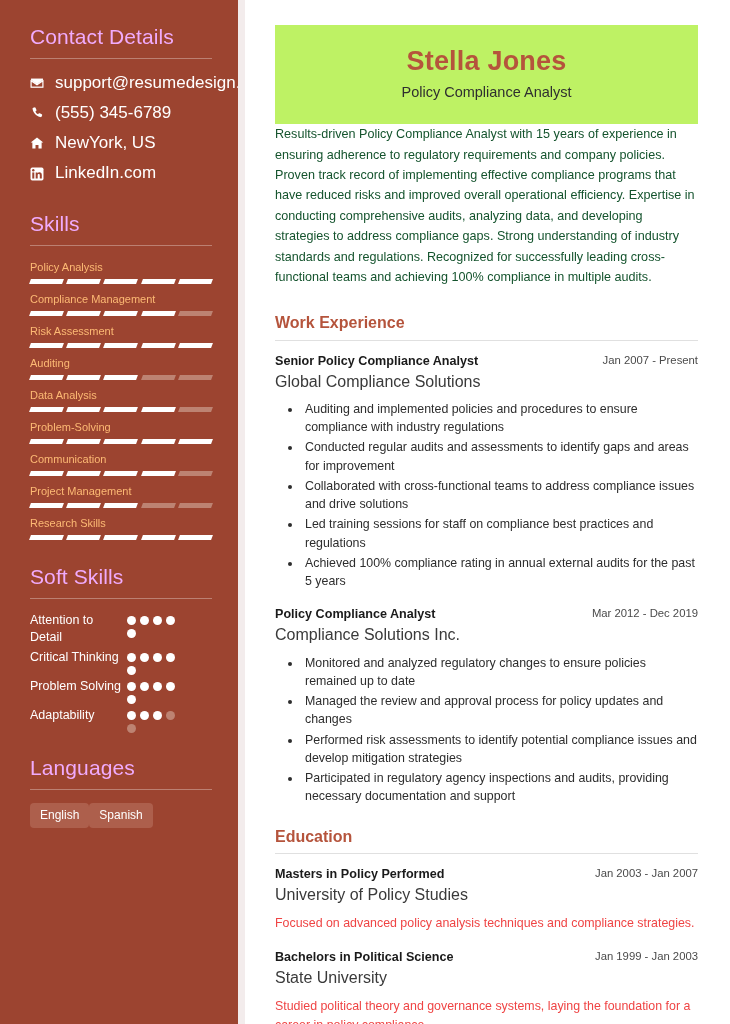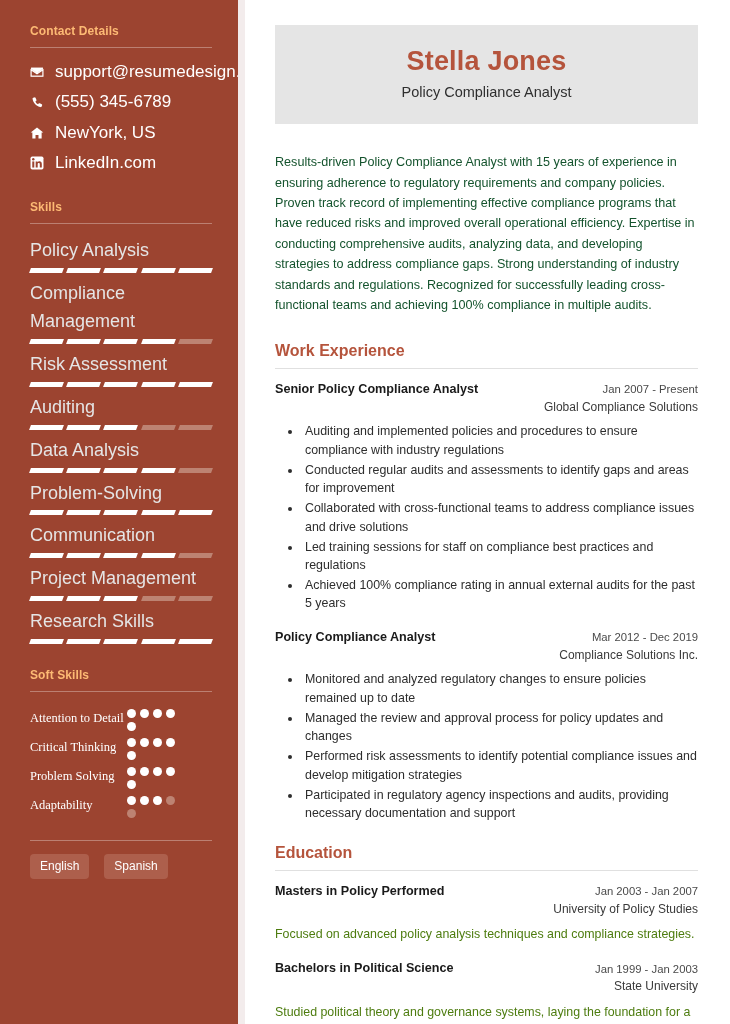--- a/index.html
+++ b/index.html
@@ -27,23 +27,23 @@
     padding: 24px 26px 20px 30px;
     color: #ffffff;
   }
   .sidebar-divider {
     width: 7px;
     min-width: 7px;
     background: #f3ecec;
   }
 
   .side-head {
-    font-size: 12px;
-    font-weight: bold;
-    color: #fdba74;
+    font-size: 21px;
+    font-weight: normal;
+    color: #f0abfc;
     letter-spacing: .1px;
     line-height: 1.2;
   }
   .side-rule {
     height: 1px;
     background: rgba(255,255,255,0.32);
     margin: 9px 0 13px 0;
   }
 
   
@@ -64,45 +64,44 @@
     display: flex;
     align-items: center;
     justify-content: center;
   }
   .cicon svg { display: block; fill: #ffffff; }
 
   
   .skills-block { margin-bottom: 24px; }
   .skill-item { margin-bottom: 2px; }
   .skill-name {
-    font-size: 18px;
-    color: #e5e5e5;
+    font-size: 11px;
+    color: #fdba74;
     line-height: 1.55;
     padding-bottom: 3px;
   }
   .seg-track {
     display: flex;
     gap: 4px;
     margin-bottom: 7px;
   }
   .seg {
     flex: 1;
     height: 5px;
     background: #bd8372;
     transform: skewX(-20deg);
   }
   .seg.on { background: #ffffff; }
 
   
   .soft-block { margin-bottom: 22px; }
   .soft-row {
     display: flex;
-    align-items: center;
+    align-items: flex-start;
     margin-bottom: 3px;
-    font-family: Liberation Serif, serif;
   }
   .soft-name {
     font-size: 12.5px;
     color: #ffffff;
     line-height: 1.35;
     width: 97px;
     min-width: 97px;
   }
   .dots {
     display: flex;
@@ -116,42 +115,41 @@
     height: 9px;
     border-radius: 50%;
     background: #bd8372;
   }
   .dot.on { background: #ffffff; }
 
   
   .lang-tags {
     display: flex;
     flex-wrap: wrap;
-    gap: 15px;
+    gap: 0;
   }
   .lang-tag {
     background: #ad5f4c;
     color: #ffffff;
     font-size: 12px;
     padding: 5px 10px;
     border-radius: 4px;
     line-height: 1.2;
   }
 
   
   .main {
     flex: 1;
     padding: 25px 32px 0 30px;
     min-width: 0;
   }
   .namebar {
-    background: #e5e5e5;
+    background: #bef264;
     text-align: center;
     padding: 20px 10px 22px 10px;
-    margin-bottom: 28px;
   }
   .fullname {
     font-size: 27px;
     font-weight: bold;
     color: #b5543c;
     line-height: 1.2;
     letter-spacing: .2px;
   }
   .jobtitle {
     font-size: 14.5px;
@@ -178,56 +176,55 @@
     background: #e0e0e0;
     margin: 7px 0 12px 0;
   }
   .section { margin-bottom: 21px; }
 
   .entry { margin-bottom: 16px; }
   .entry:last-child { margin-bottom: 0; }
   .entry-top {
     display: flex;
     justify-content: space-between;
-    align-items: flex-end;
+    align-items: flex-start;
     gap: 14px;
   }
   .entry-role {
     font-size: 12.6px;
     font-weight: bold;
     color: #1a1a1a;
     line-height: 1.35;
   }
   .entry-date {
     font-size: 11.3px;
     color: #4a4a4a;
     white-space: nowrap;
     line-height: 1.35;
   }
   .entry-org {
-    font-size: 12px;
+    font-size: 16px;
     color: #3a3a3a;
     line-height: 1.4;
     margin-top: 1px;
-    text-align: right;
   }
   .bullets {
     list-style: disc;
     margin: 7px 0 0 27px;
   }
   .bullets li {
     font-size: 12.4px;
     color: #2d2d2d;
     line-height: 1.47;
     margin-bottom: 2px;
     padding-left: 3px;
   }
   .entry-desc {
     font-size: 12.4px;
-    color: #4d7c0f;
+    color: #ef4444;
     line-height: 1.5;
     margin-top: 8px;
   }
 </style>
 </head>
 <body>
 
 <div class="page">
 
   <aside class="sidebar">
@@ -416,20 +413,21 @@
               <span class="dot on"></span>
               <span class="dot on"></span>
               <span class="dot"></span>
               <span class="dot"></span>
             </div>
           </div>
         </div>
     </section>
 
     <section>
+      <div class="side-head">Languages</div>
       <div class="side-rule"></div>
       <div class="lang-tags" id="lang-list">
           <span class="lang-tag">English</span>
           <span class="lang-tag">Spanish</span>
         </div>
     </section>
 
   </aside>
 
   <div class="sidebar-divider"></div>

